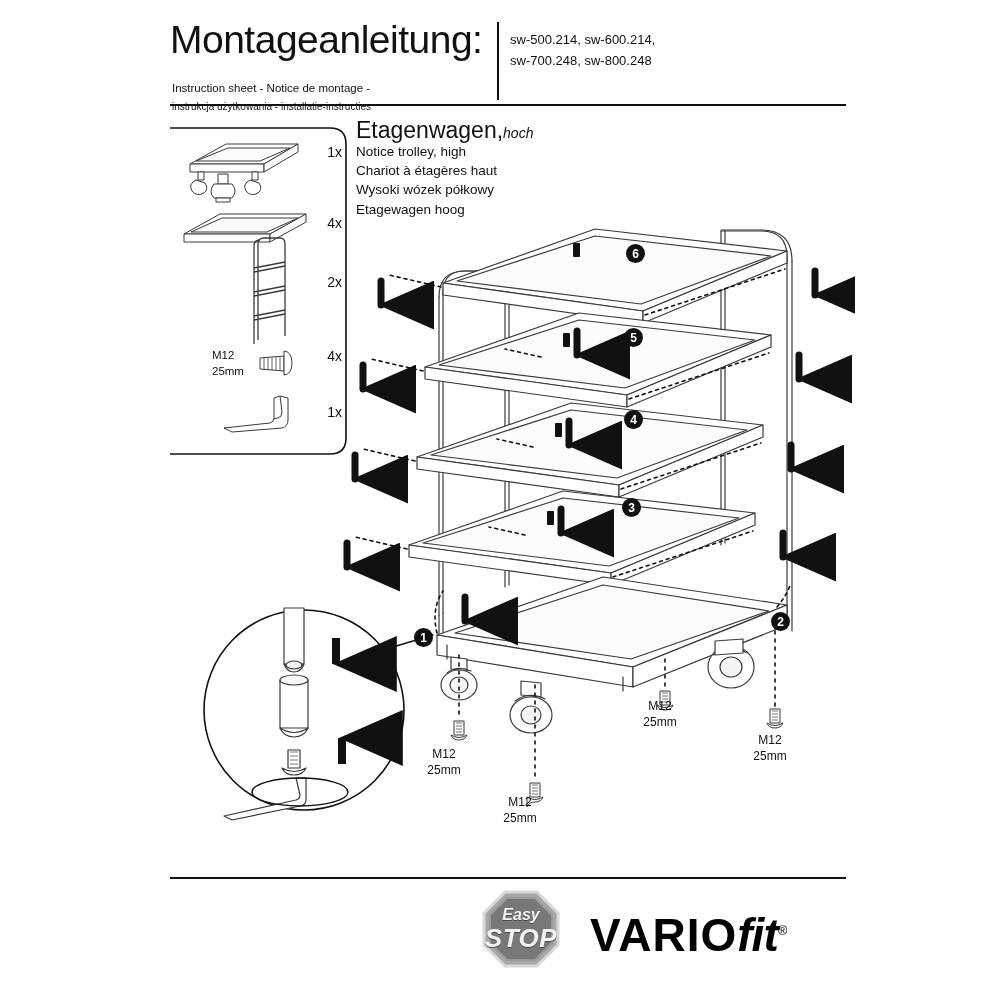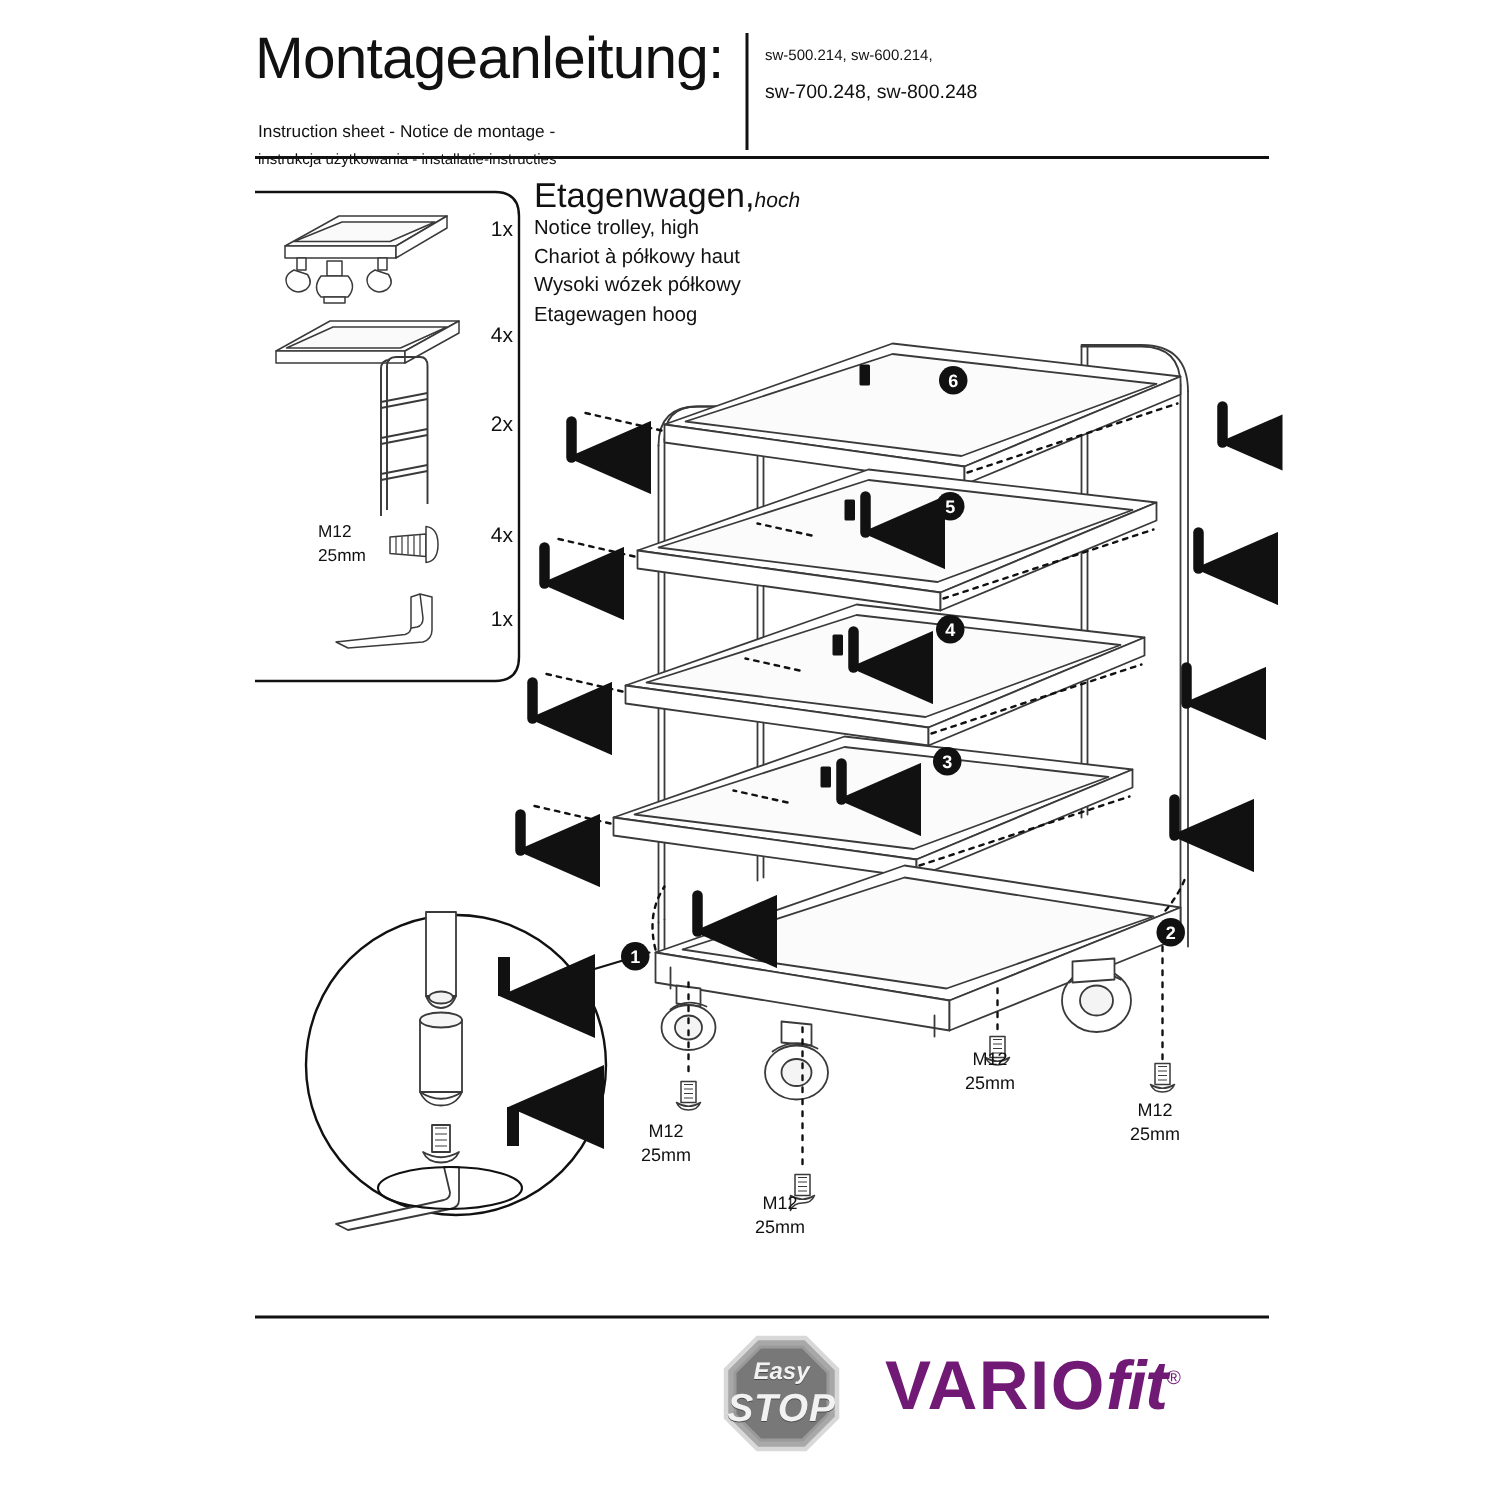--- a/index.html
+++ b/index.html
@@ -12,21 +12,21 @@
 
   
   .header{position:absolute;left:170px;top:22px;width:676px;height:90px;}
   .hdr-title{
     position:absolute;left:0;top:-4px;font-size:39px;letter-spacing:-.5px;
     font-weight:400;white-space:nowrap;
   }
   .hdr-sub1{position:absolute;left:2px;top:60px;font-size:11.5px;white-space:nowrap;}
   .hdr-sub2{position:absolute;left:2px;top:79px;font-size:10px;white-space:nowrap;}
   .hdr-divider{position:absolute;left:327px;top:0px;width:1.6px;height:78px;background:#111;}
-  .hdr-art1{position:absolute;left:340px;top:10px;font-size:10px;white-space:nowrap;}
+  .hdr-art1{position:absolute;left:340px;top:10px;font-size:13px;white-space:nowrap;}
   .hdr-art2{position:absolute;left:340px;top:31px;font-size:13px;white-space:nowrap;}
   .rule-top{position:absolute;left:170px;top:104px;width:676px;height:2px;background:#111;}
   .rule-bottom{position:absolute;left:170px;top:877px;width:676px;height:2px;background:#111;}
 
   
   .prod{position:absolute;left:356px;top:118px;}
   .prod-main{font-size:23px;white-space:nowrap;line-height:1.05;}
   .prod-main .it{font-size:14px;font-style:italic;}
   .prod-line{font-size:13.5px;line-height:1.42;white-space:nowrap;}
 
@@ -56,22 +56,22 @@
     position:absolute;left:0;top:16px;width:78px;text-align:center;
     font-size:16px;font-style:italic;font-weight:700;color:#f2f2f2;
     text-shadow:0 1px 0 #4a4a4a;
   }
   .es-txt2{
     position:absolute;left:0;top:33px;width:78px;text-align:center;
     font-size:26px;font-style:italic;font-weight:700;color:#f2f2f2;
     letter-spacing:.5px;text-shadow:0 1px 0 #4a4a4a;
   }
   .vario{
-    position:absolute;left:420px;top:12px;font-size:46px;font-weight:700;
-    color:#701a75;letter-spacing:1px;white-space:nowrap;text-align:center;
+    position:absolute;left:420px;top:24px;font-size:46px;font-weight:700;
+    color:#000000;letter-spacing:1px;white-space:nowrap;text-align:center;
   }
   .vario .fit{font-style:italic;font-weight:700;letter-spacing:-1px;}
   .vario .reg{font-size:13px;vertical-align:super;font-weight:400;}
 </style>
 </head>
 <body>
 
 <div class="page">
 
   <div class="header">
@@ -82,21 +82,21 @@
     <div class="hdr-art1">sw-500.214, sw-600.214,</div>
     <div class="hdr-art2">sw-700.248, sw-800.248</div>
   </div>
   <div class="rule-top"></div>
 
   <div class="prod">
     <div class="prod-main">
       <span>Etagenwagen,</span><span class="it">hoch</span>
     </div>
     <div class="prod-line">Notice trolley, high</div>
-    <div class="prod-line">Chariot à półkowy haut</div>
+    <div class="prod-line">Chariot à étagères haut</div>
     <div class="prod-line">Wysoki wózek półkowy</div>
     <div class="prod-line">Etagewagen hoog</div>
   </div>
 
   <div class="parts">
     <svg class="parts-frame" viewBox="0 0 178 330">
       <path d="M0 2 L160 2 Q176 2 176 18 L176 312 Q176 328 160 328 L0 328" fill="none" stroke="#111" stroke-width="1.6"></path>
     </svg>
 
     <svg style="position:absolute;left:8px;top:8px;" width="130" height="70" viewBox="0 0 130 70">

